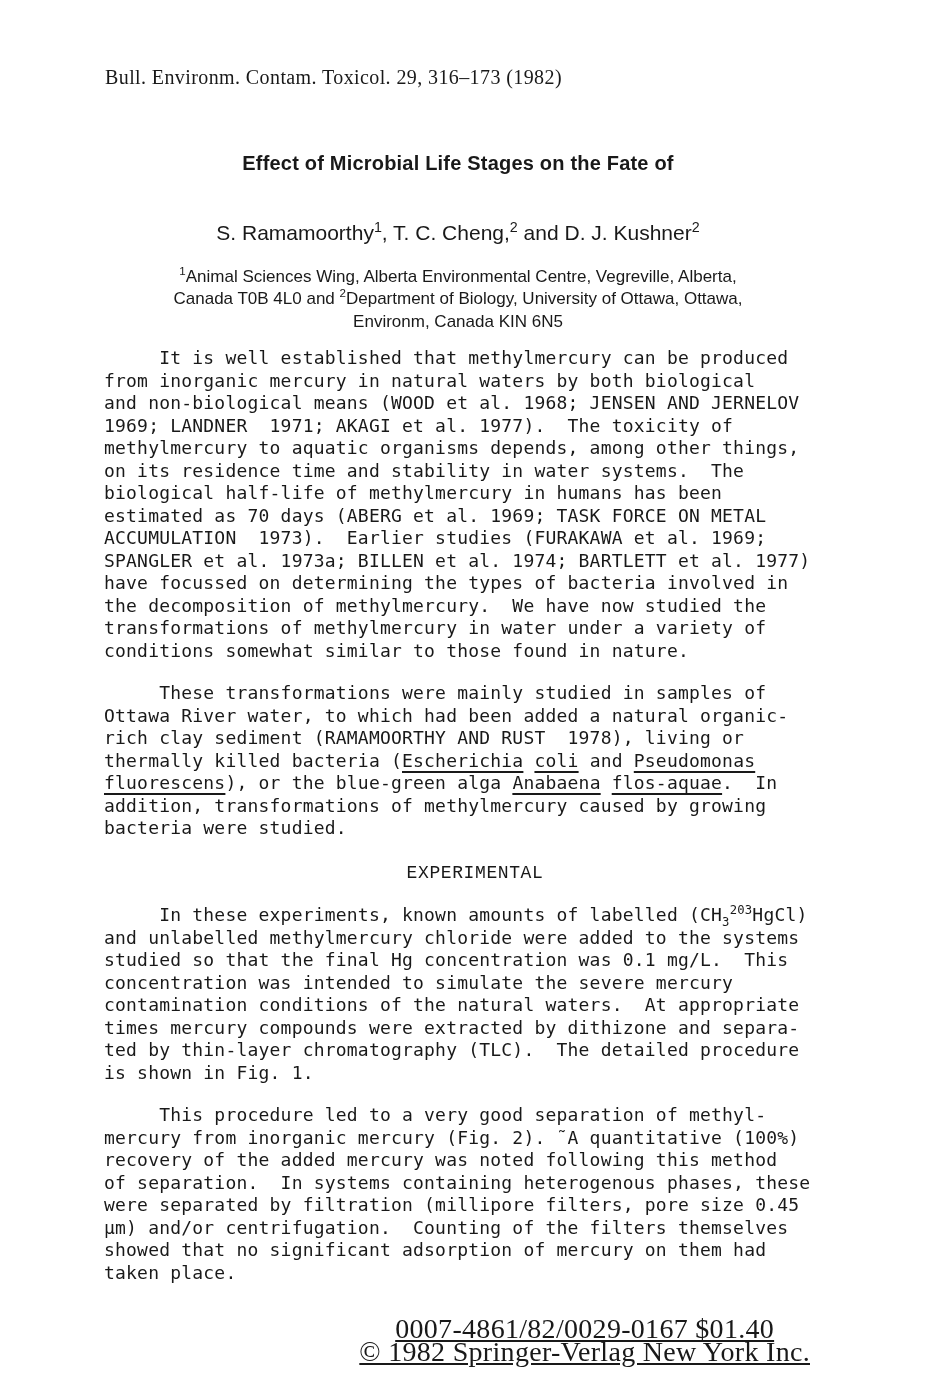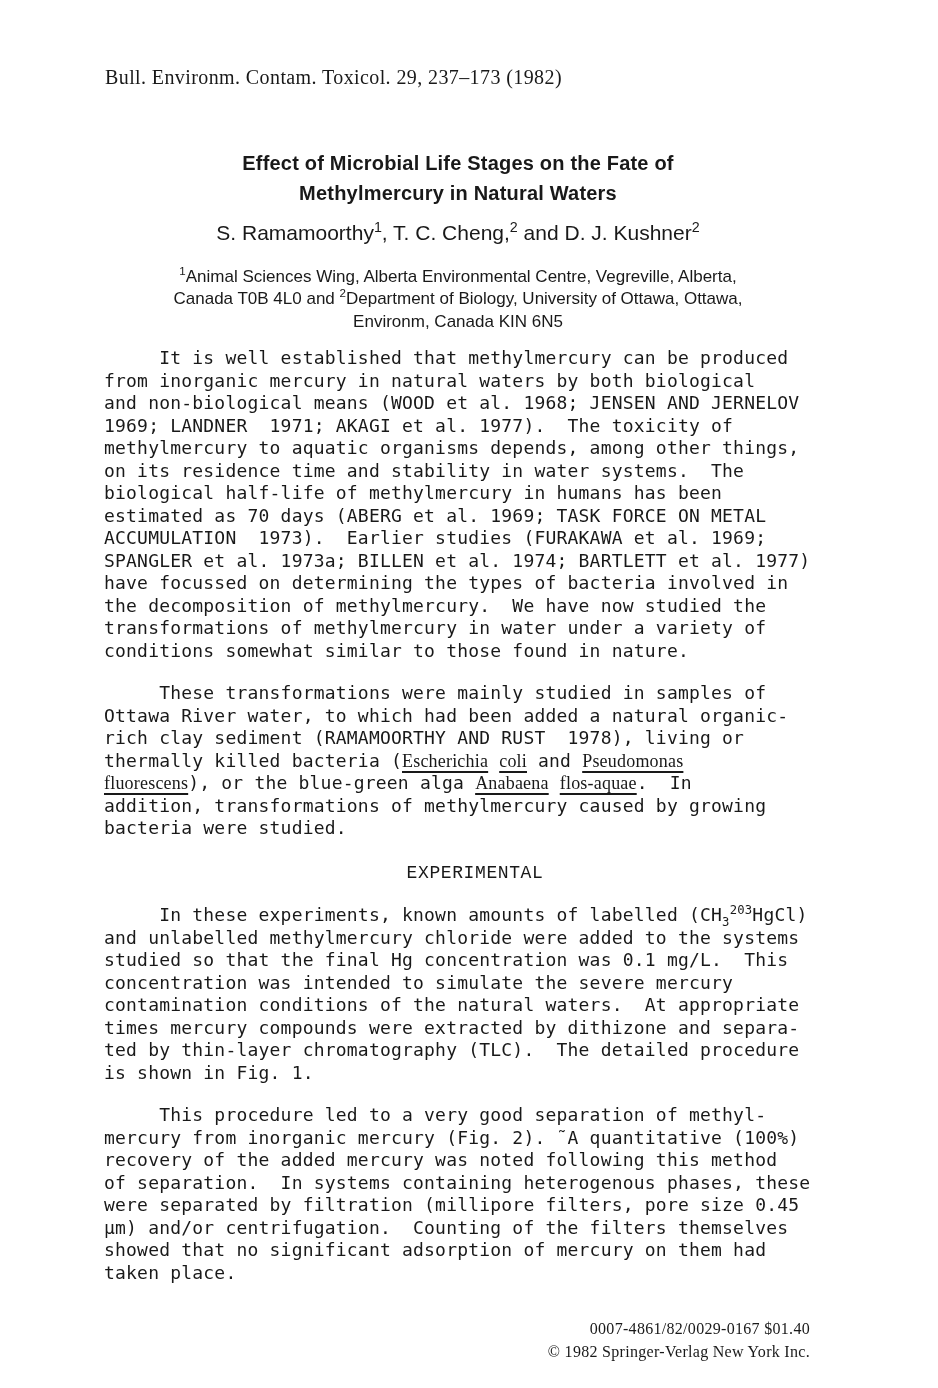--- a/index.html
+++ b/index.html
@@ -63,45 +63,44 @@
     text-align: center;
     margin: 22px 0 20px 0;
     letter-spacing: 0.6px;
     font-family: Liberation Mono, monospace;
   }
   .line { white-space: pre; }
   .article-body u {
     text-decoration: underline;
     text-decoration-thickness: 1.8px;
     text-underline-offset: 4px;
-    font-family: Liberation Serif, serif;
   }
   sup { font-size: 0.68em; line-height: 0; }
   sub { font-size: 0.68em; line-height: 0; }
   .page-footer {
     position: absolute;
     right: 128px;
     top: 1317px;
-    text-align: right;
+    text-align: center;
     font-family: "Liberation Serif", serif;
-    font-size: 16px;
+    font-size: 28px;
     line-height: 23px;
     letter-spacing: 0.3px;
+    text-decoration: underline;
   }
 </style>
 </head>
 <body>
 
 <div class="page">
 
-  <div class="journal-header">Bull. Environm. Contam. Toxicol. 29, 237–173 (1982)</div>
+  <div class="journal-header">Bull. Environm. Contam. Toxicol. 29, 316–173 (1982)</div>
 
   <div class="centered-block paper-title">
     <div>Effect of Microbial Life Stages on the Fate of</div>
-    <div>Methylmercury in Natural Waters</div>
   </div>
 
   <div class="centered-block authors">S. Ramamoorthy<sup>1</sup>, T. C. Cheng,<sup>2</sup> and D. J. Kushner<sup>2</sup></div>
 
   <div class="centered-block affiliation">
     <div><sup>1</sup>Animal Sciences Wing, Alberta Environmental Centre, Vegreville, Alberta,</div>
     <div>Canada T0B 4L0 and <sup>2</sup>Department of Biology, University of Ottawa, Ottawa,</div>
     <div>Environm, Canada KIN 6N5</div>
   </div>
 

